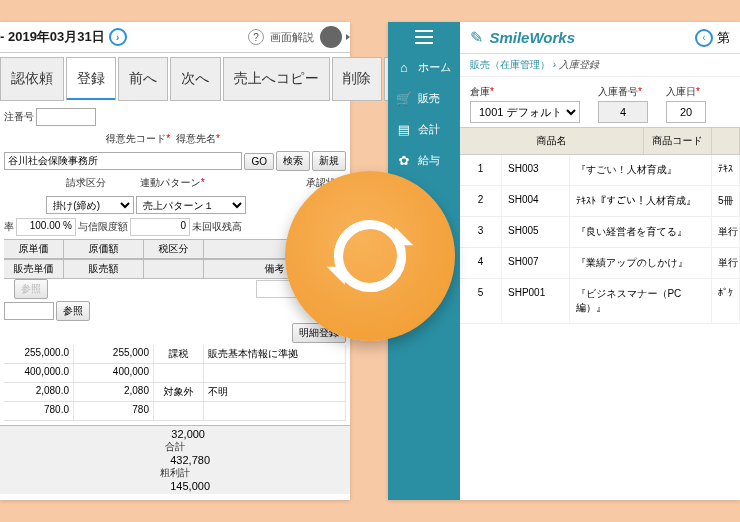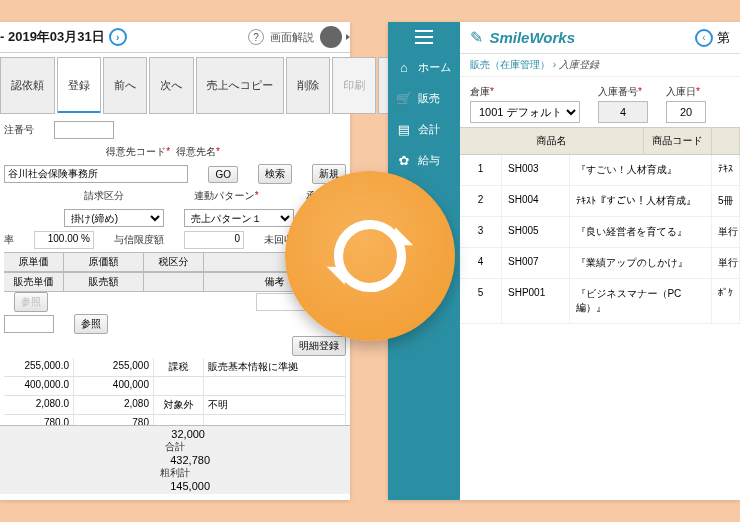--- a/index.html
+++ b/index.html
@@ -12,27 +12,27 @@
 
 .lp-header { display: flex; align-items: center; justify-content: space-between; padding: 4px 8px 4px 0; border-bottom: 1px solid #ccc; background: #fff; }
 .lp-date { font-size: 13px; font-weight: 600; color: #1a1a1a; display: flex; align-items: center; gap: 4px; }
 .circ-icon { width: 18px; height: 18px; border: 2px solid #2b90d9; border-radius: 50%; display: inline-flex; align-items: center; justify-content: center; color: #2b90d9; font-size: 10px; }
 .lp-header-right { display: flex; align-items: center; gap: 6px; color: #555; }
 .q-icon { width: 16px; height: 16px; border: 1px solid #999; border-radius: 50%; display: inline-flex; align-items: center; justify-content: center; font-size: 10px; }
 .user-icon { width: 22px; height: 22px; background: #666; border-radius: 50%; position: relative; }
 .user-icon::after { content: ""; position: absolute; right: -8px; top: 8px; border-left: 4px solid #666; border-top: 3px solid transparent; border-bottom: 3px solid transparent; }
 
 .toolbar { display: flex; align-items: center; padding: 4px 0 4px 0; gap: 2px; background:#fff; }
-.tab-btn { padding: 20px 10px; font-size: 11px; background: #eee; border: 1px solid #bbb; color: #333; cursor: pointer; white-space: nowrap; }
+.tab-btn { padding: 12px 10px; font-size: 14px; background: #eee; border: 1px solid #bbb; color: #333; cursor: pointer; white-space: nowrap; }
 .tab-btn.active { background: #fff; border-bottom-color: #fff; box-shadow: 0 -2px 0 #2b90d9 inset; }
 .tab-btn.dim { color: #aaa; background: #f3f3f3; }
 .toolbar .star { margin-left: auto; width: 22px; height: 22px; background: #c5c5c5; display: flex; align-items: center; justify-content: center; color: #fff; font-size: 13px; }
 
 .form-area { padding: 2px 4px; }
-.f-row { display: flex; align-items: center; gap: 20px; margin-bottom: 2px; min-height: 20px; }
+.f-row { display: flex; align-items: center; gap: 2px; margin-bottom: 2px; min-height: 20px; }
 .f-label { color: #333; font-size: 10px; text-align: right; white-space: nowrap; }
 .req::after { content: "*"; color: #c00; }
 .inp { border: 1px solid #aaa; height: 18px; padding: 0 3px; font-size: 10px; background: #fff; }
 .btn-sm { padding: 2px 6px; font-size: 10px; background: linear-gradient(#fafafa,#e4e4e4); border: 1px solid #aaa; border-radius: 2px; cursor: pointer; }
 .sel { border: 1px solid #aaa; height: 18px; font-size: 10px; background: #fff; padding: 0 2px; }
 
 .grid-head { display: flex; background: #eee; border-top: 1px solid #bbb; border-bottom: 1px solid #bbb; }
 .gh-cell { padding: 2px 4px; font-size: 10px; border-right: 1px solid #bbb; text-align: center; flex: 1; }
 .grid-row { display: flex; border-bottom: 1px solid #e0e0e0; }
 .g-cell { padding: 2px 4px; font-size: 10px; border-right: 1px solid #e5e5e5; text-align: right; min-height: 18px; }
@@ -128,21 +128,21 @@
     <div class="f-row">
       <span style="flex:0 0 60px"></span>
       <span class="f-label">請求区分</span>
       <span style="flex:0 0 30px"></span>
       <span class="f-label req">連動パターン</span>
       <span style="flex:1"></span>
       <span class="f-label">承認状態</span>
     </div>
     <div class="f-row">
       <span style="flex:0 0 40px"></span>
-      <select class="sel" style="width:100px"><option>掛け(締め)</option></select>
+      <select class="sel" style="width:88px"><option>掛け(締め)</option></select>
       <select class="sel" style="width:110px"><option>売上パターン１</option></select>
     </div>
 
     <div class="f-row">
       <span class="f-label">率</span>
       <span class="val-box" style="width:60px">100.00 %</span>
       <span class="f-label">与信限度額</span>
       <span class="val-box" style="width:60px">0</span>
       <span class="f-label">未回収残高</span>
     </div>

